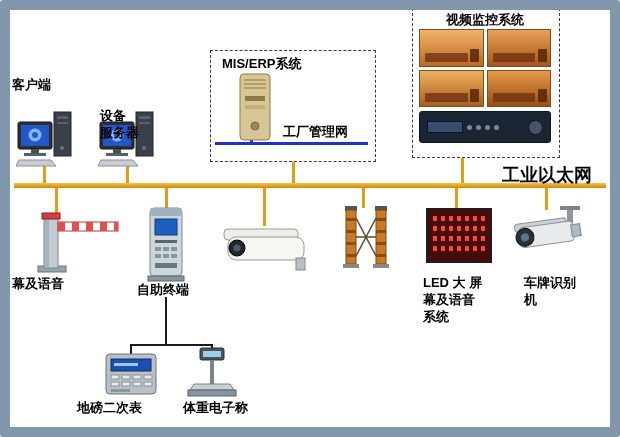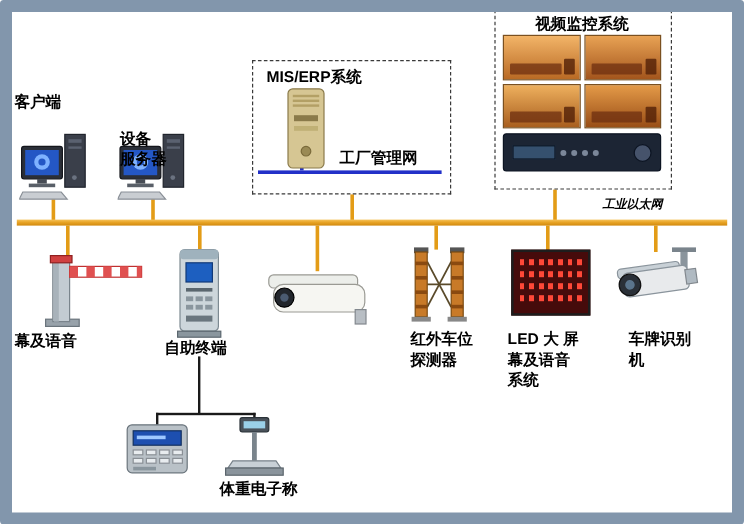--- a/index.html
+++ b/index.html
@@ -24,21 +24,21 @@
   .cargo{position:absolute;left:8%;bottom:4px;height:9px;width:68%;background:#6d2f10;opacity:.75;border-radius:1px;}
   .cab{position:absolute;right:5%;bottom:4px;height:13px;width:15%;background:#522008;opacity:.8;border-radius:1px;}
   .dvr{position:absolute;left:419px;top:111px;width:132px;height:32px;background:#1c2534;border:1px solid #0c1422;
        border-radius:3px;display:flex;align-items:center;gap:4px;padding:0 7px;box-sizing:border-box;z-index:5;}
   .dvr-display{width:34px;height:10px;background:#35506e;border:1px solid #0c1422;}
   .dvr-dot{width:5px;height:5px;border-radius:50%;background:#7b8799;}
   .dvr-knob{width:13px;height:13px;border-radius:50%;background:#46536b;margin-left:auto;border:1px solid #0c1422;}
   .led-panel{position:absolute;left:426px;top:208px;width:66px;height:55px;background:#460b0b;
              border:2px solid #1d1d1d;box-sizing:border-box;padding:6px 5px 0 5px;z-index:5;}
   .led-row{height:5px;margin-bottom:5px;background:repeating-linear-gradient(90deg,#ff4838 0 4px,transparent 4px 8px);}
-  .eth-label{position:absolute;left:502px;top:163px;font-size:10px;font-weight:bold;color:#000;z-index:10;white-space:nowrap;font-style:italic;}
+  .eth-label{position:absolute;left:502px;top:163px;font-size:18px;font-weight:bold;color:#000;z-index:10;white-space:nowrap;}
 </style>
 </head>
 <body>
 
 <div class="canvas">
 
   <div class="label center" style="left:12px;top:76px;width:68px;">
     <span>客户端</span>
   </div>
   <div class="icon" style="left:16px;top:110px;">
@@ -195,24 +195,20 @@
       <rect x="4" y="36" width="10" height="3" fill="#8a4a10"></rect>
       <rect x="4" y="48" width="10" height="3" fill="#8a4a10"></rect>
       <rect x="34" y="12" width="10" height="3" fill="#8a4a10"></rect>
       <rect x="34" y="24" width="10" height="3" fill="#8a4a10"></rect>
       <rect x="34" y="36" width="10" height="3" fill="#8a4a10"></rect>
       <rect x="34" y="48" width="10" height="3" fill="#8a4a10"></rect>
       <rect x="1" y="58" width="16" height="4" fill="#888888"></rect>
       <rect x="31" y="58" width="16" height="4" fill="#888888"></rect>
     </svg>
   </div>
-  <div class="label" style="left:342px;top:274px;">
-    <span>红外车位</span>
-    <span>探测器</span>
-  </div>
 
   <div class="led-panel">
     <div class="led-row"></div>
     <div class="led-row"></div>
     <div class="led-row"></div>
     <div class="led-row"></div>
   </div>
   <div class="label" style="left:423px;top:274px;">
     <span>LED 大 屏</span>
     <span>幕及语音</span>
@@ -251,20 +247,21 @@
       <rect x="18" y="23" width="8" height="4" fill="#e8ecef" stroke="#8a9096"></rect>
       <rect x="29" y="23" width="8" height="4" fill="#e8ecef" stroke="#8a9096"></rect>
       <rect x="40" y="23" width="8" height="4" fill="#e8ecef" stroke="#8a9096"></rect>
       <rect x="7" y="30" width="8" height="4" fill="#e8ecef" stroke="#8a9096"></rect>
       <rect x="18" y="30" width="8" height="4" fill="#e8ecef" stroke="#8a9096"></rect>
       <rect x="29" y="30" width="8" height="4" fill="#e8ecef" stroke="#8a9096"></rect>
       <rect x="40" y="30" width="8" height="4" fill="#e8ecef" stroke="#8a9096"></rect>
       <rect x="7" y="37" width="19" height="3" fill="#8a969e"></rect>
     </svg>
   </div>
+  <div class="label" style="left:77px;top:399px;">地磅二次表</div>
 
   <div class="icon" style="left:186px;top:346px;">
     <svg width="52" height="52" viewBox="0 0 52 52">
       <rect x="14" y="2" width="24" height="12" rx="2" fill="#4a525a" stroke="#2a3238"></rect>
       <rect x="17" y="5" width="18" height="6" fill="#9ad0e8"></rect>
       <rect x="24" y="14" width="4" height="24" fill="#7a848c"></rect>
       <polygon points="8,38 44,38 48,44 4,44" fill="#c8d0d6" stroke="#78828a"></polygon>
       <rect x="2" y="44" width="48" height="6" fill="#8a949c" stroke="#5a646c"></rect>
     </svg>
   </div>

